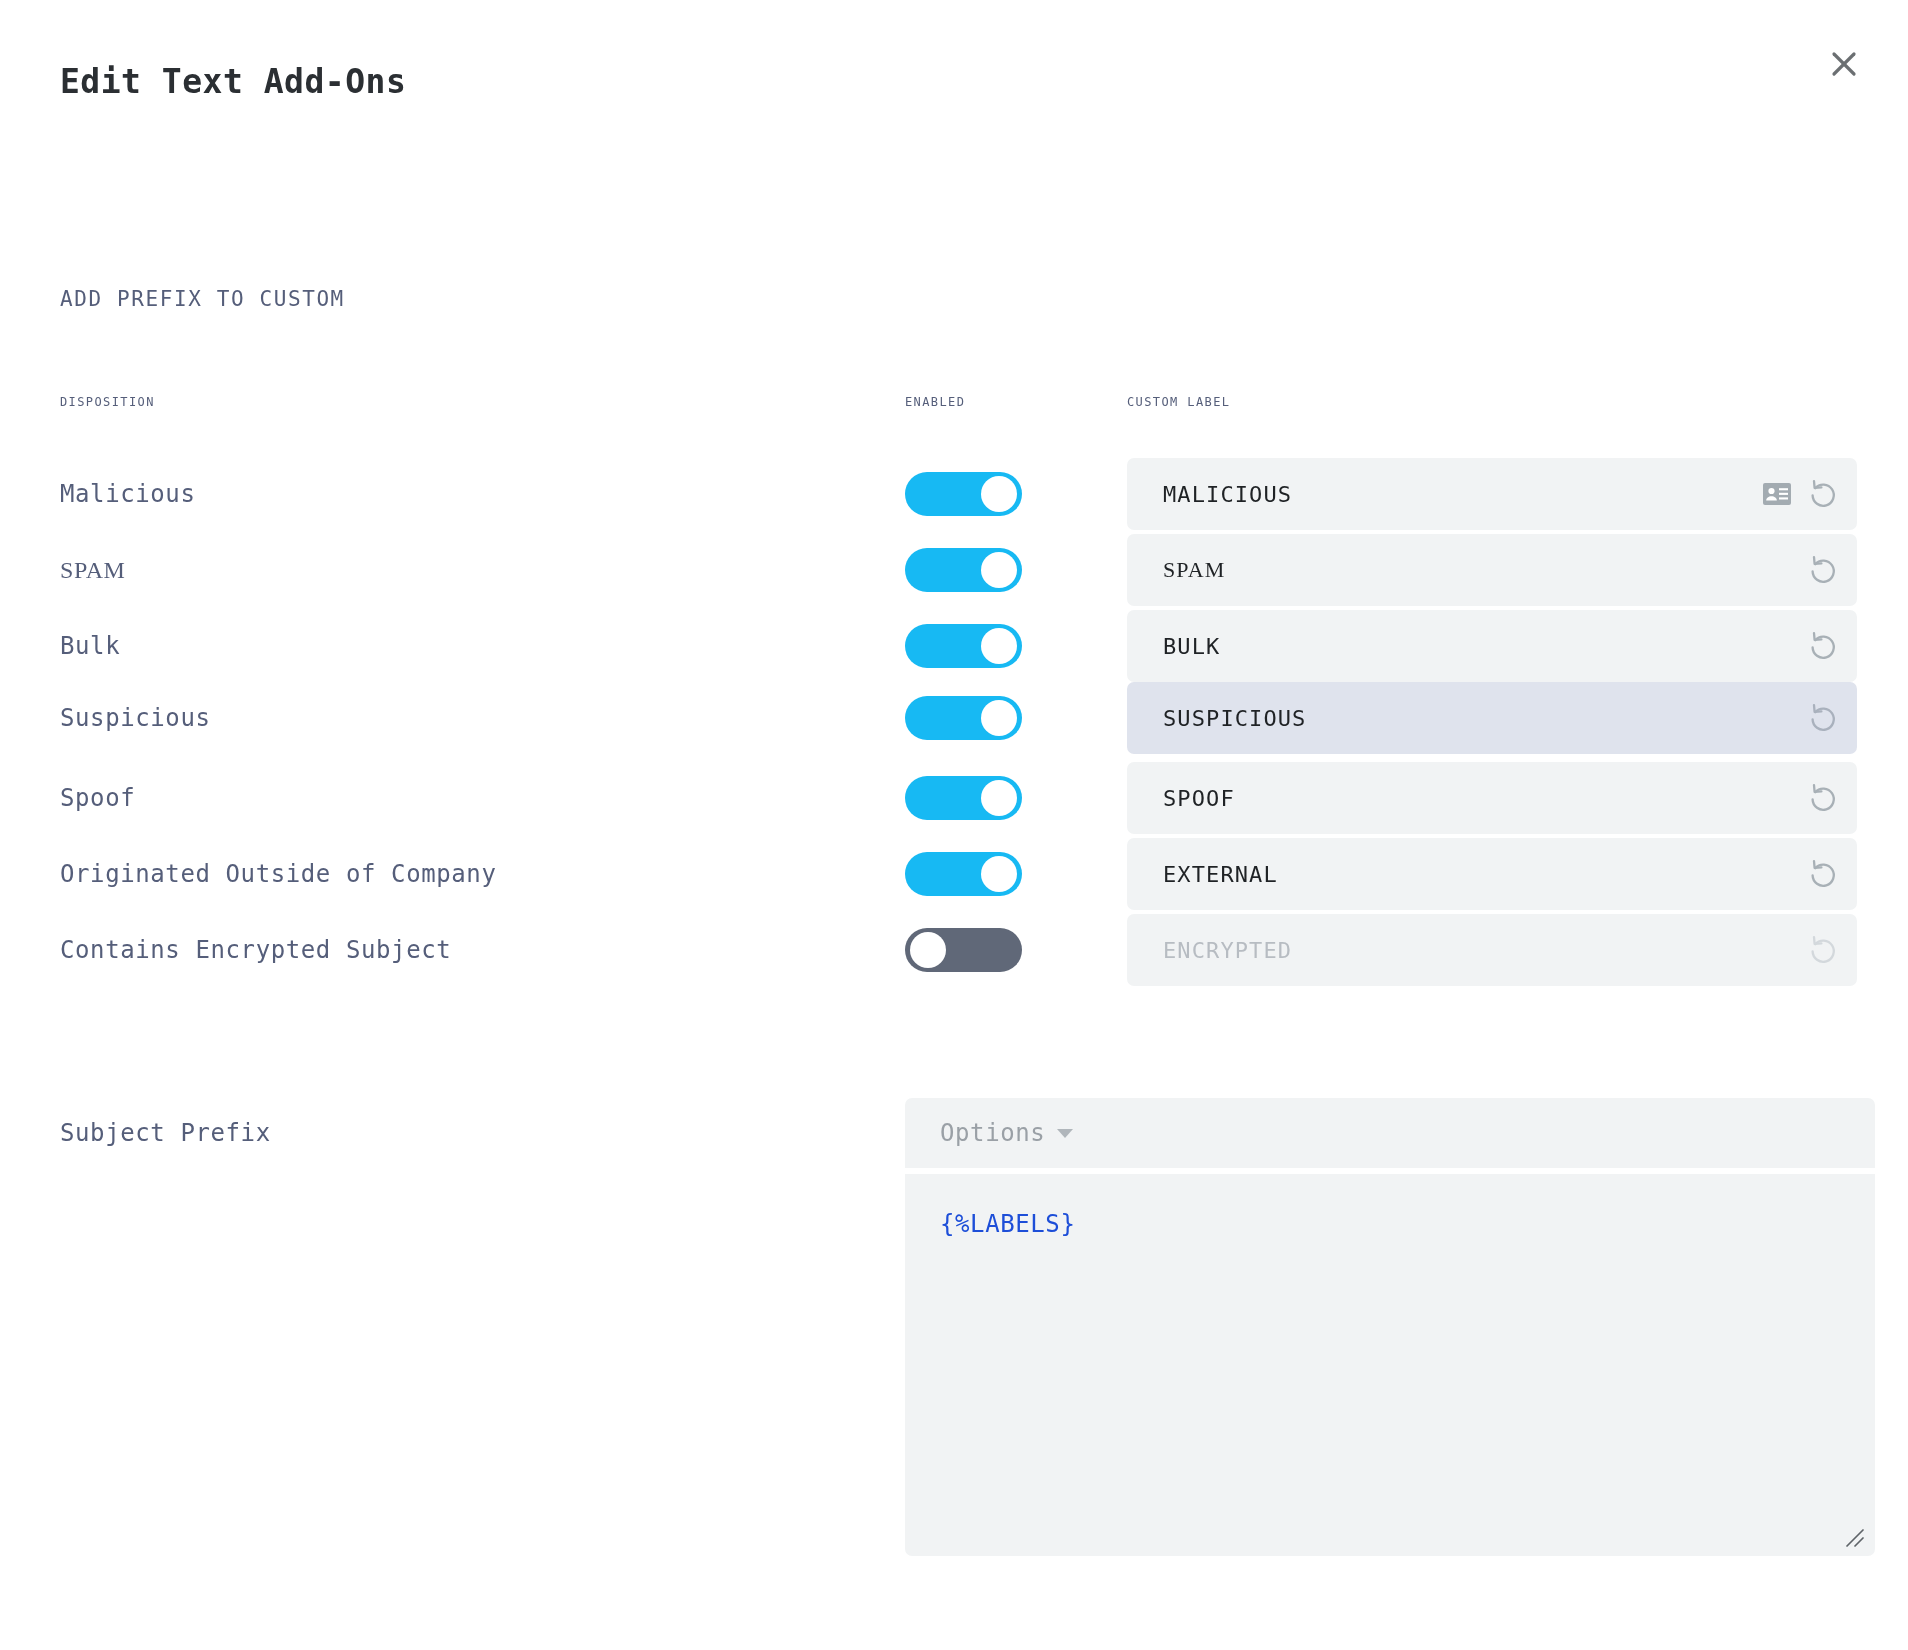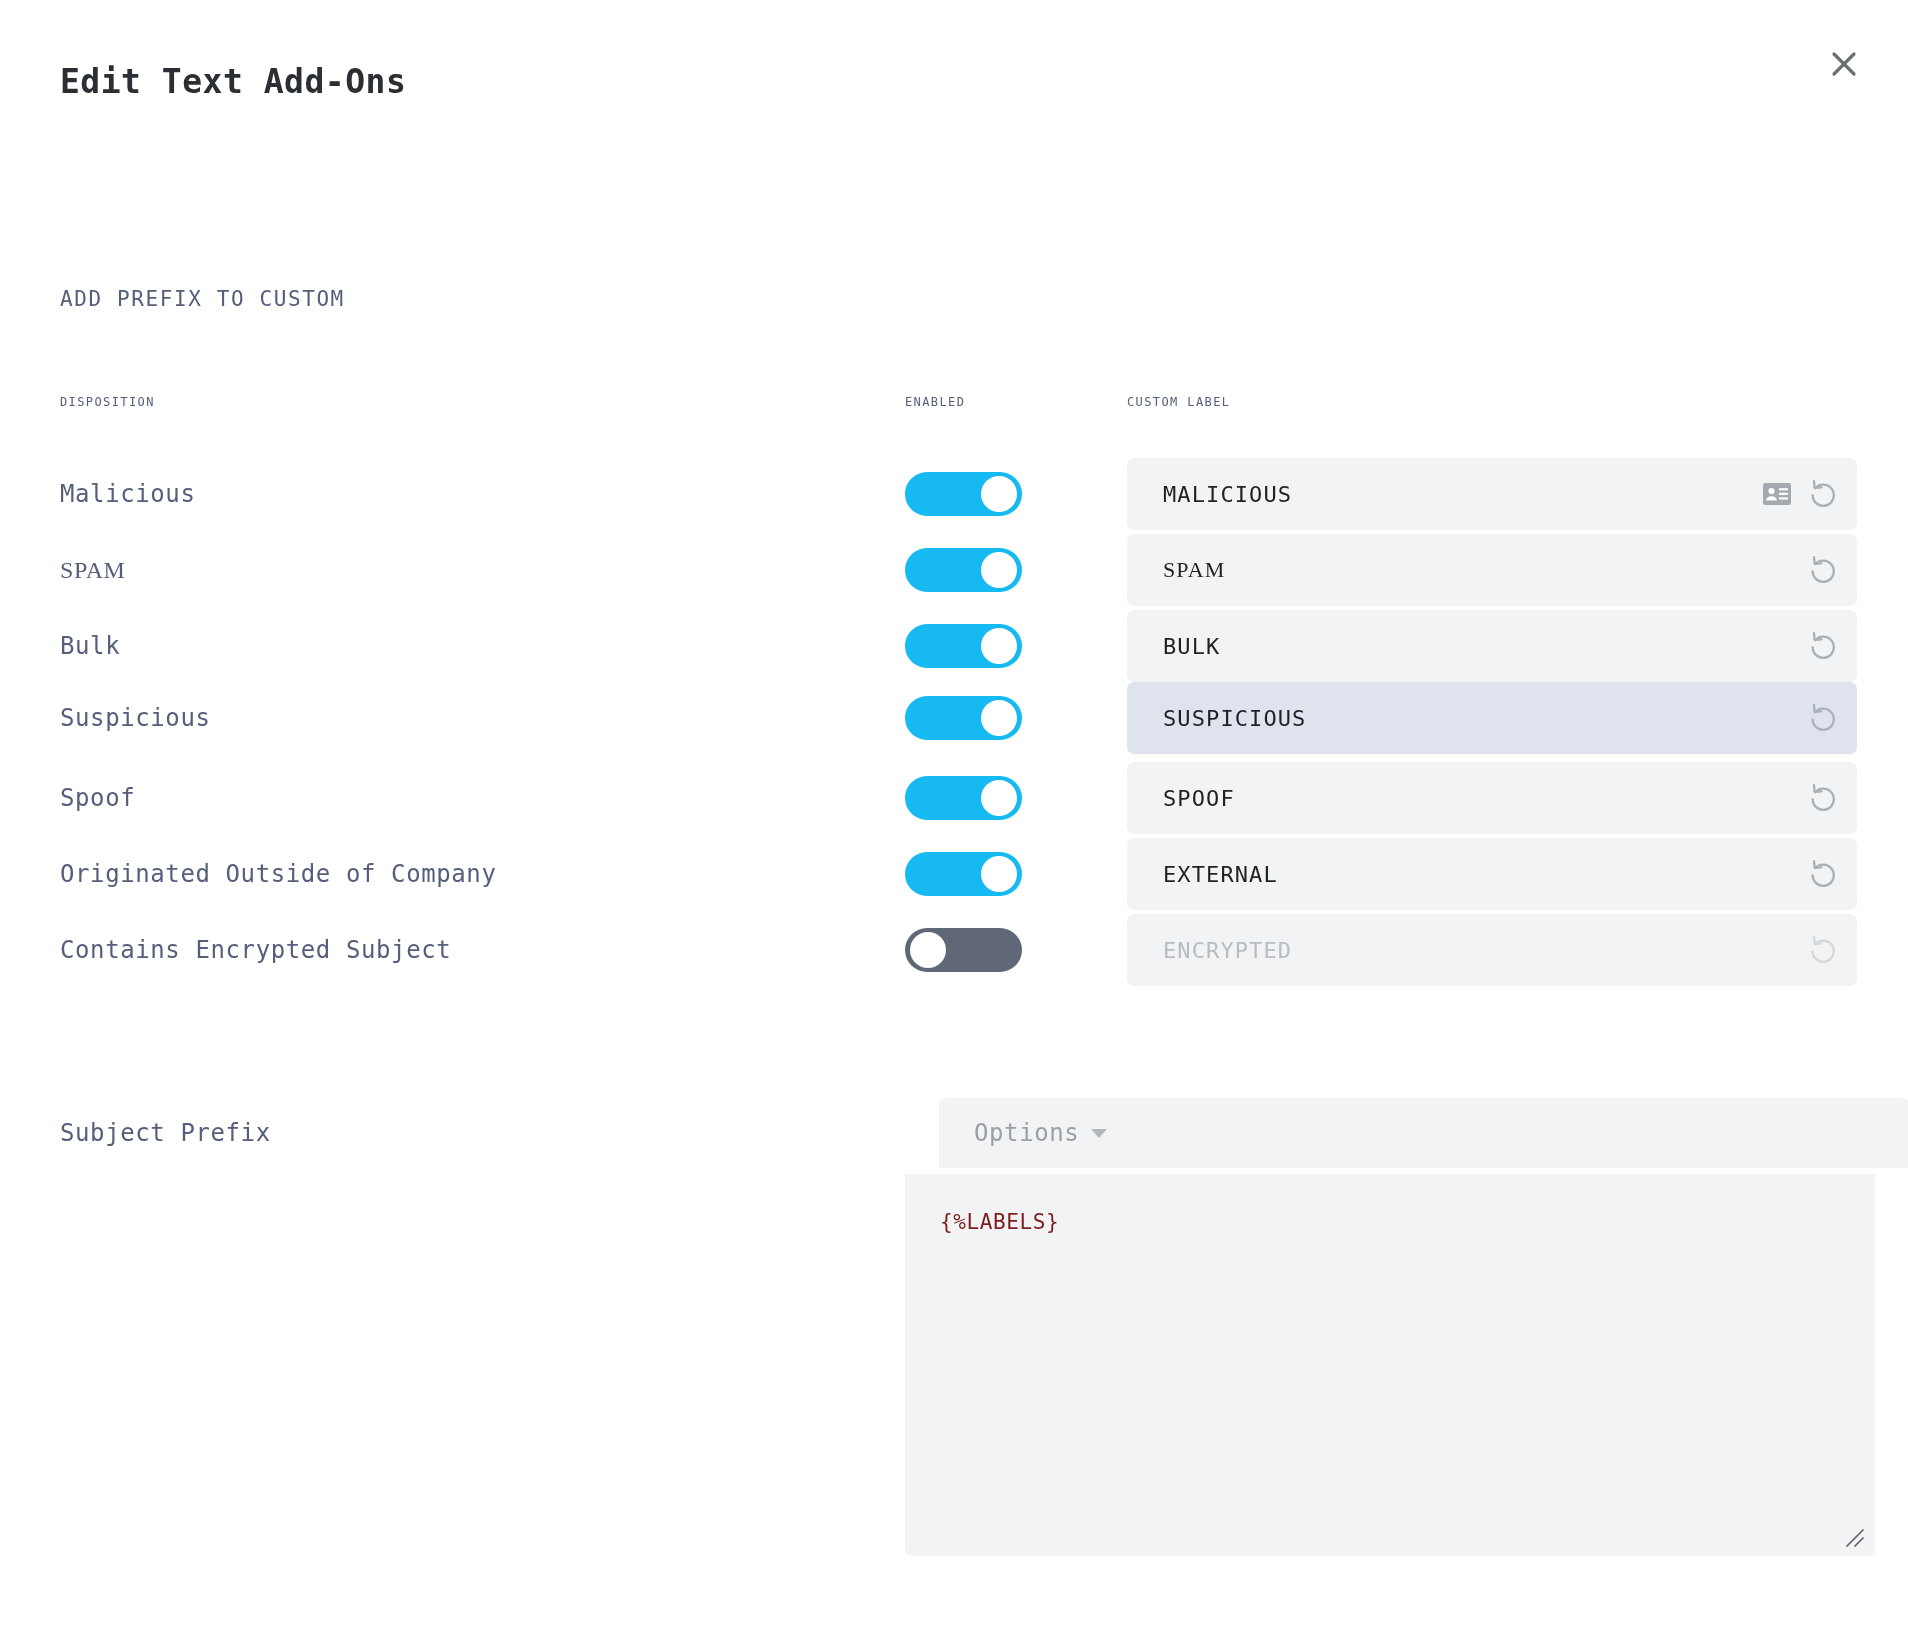--- a/index.html
+++ b/index.html
@@ -154,21 +154,20 @@
   .options-bar {
     position: absolute;
     left: 905px; top: 1098px;
     width: 970px; height: 70px;
     background: #f1f3f4;
     border-radius: 7px 7px 0 0;
     display: flex;
     align-items: center;
     padding-left: 35px;
     cursor: pointer;
-    margin-left: 34px;
   }
   .options-bar .opt-text {
     font-size: 24px;
     letter-spacing: 0.6px;
     color: #9aa0a6;
     margin-right: 12px;
   }
   .caret {
     width: 0; height: 0;
     border-left: 8px solid transparent;
@@ -178,23 +177,23 @@
   .prefix-textarea {
     position: absolute;
     left: 905px; top: 1174px;
     width: 970px; height: 382px;
     background: #f1f3f4;
     border-radius: 0 0 7px 7px;
     padding: 36px 0 0 35px;
     cursor: text;
   }
   .prefix-textarea .ta-value {
-    font-size: 21px;
+    font-size: 24px;
     letter-spacing: 0.6px;
-    color: #7f1d1d;
+    color: #1d4ed8;
     white-space: pre-wrap;
   }
   .resize-grip {
     position: absolute;
     right: 9px; bottom: 7px;
     width: 22px; height: 22px;
     color: #5e6468;
     cursor: nwse-resize;
   }
   .resize-grip svg { display: block; }

